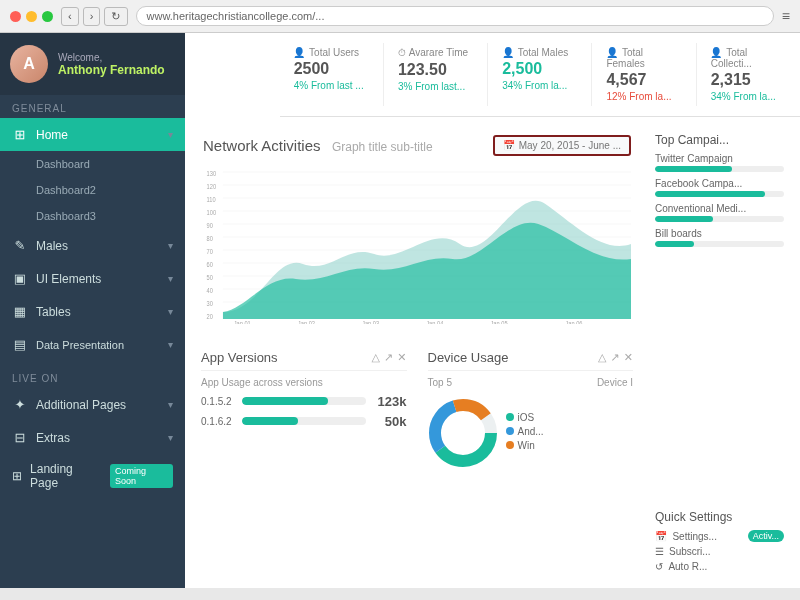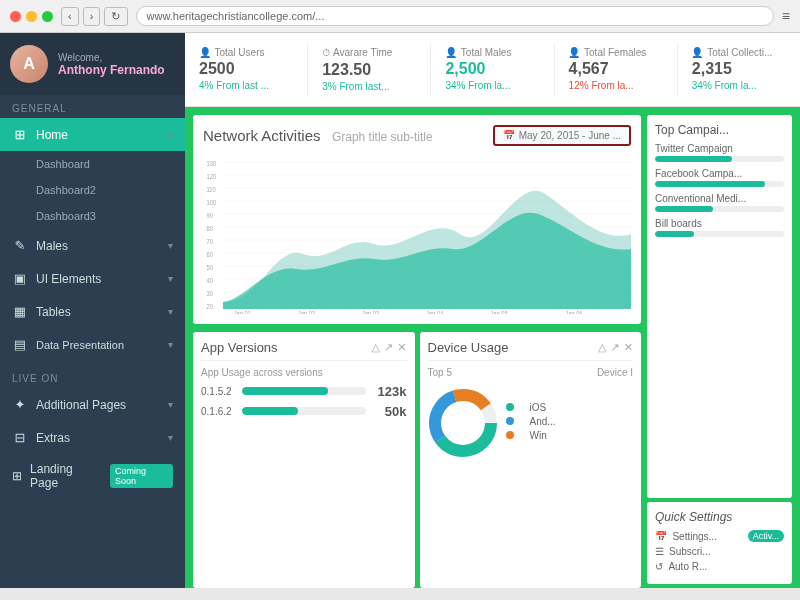--- a/index.html
+++ b/index.html
@@ -45,21 +45,21 @@
     .avatar {
       width: 38px; height: 38px;
       border-radius: 50%;
       background: linear-gradient(135deg, #e8b4a0, #c9856a);
       display: flex; align-items: center; justify-content: center;
       font-size: 16px; color: white; font-weight: bold;
       flex-shrink: 0;
     }
     .user-info { font-size: 11px; }
     .welcome-text { color: #aab; font-size: 10px; }
-    .user-name { color: #f9a8d4; font-weight: 600; font-size: 12px; }
+    .user-name { color: #bef264; font-weight: 600; font-size: 12px; }
 
     .section-label {
       padding: 8px 12px 4px;
       font-size: 10px;
       color: #7f8c9a;
       letter-spacing: 1px;
       text-transform: uppercase;
     }
 
     .nav-item {
@@ -97,24 +97,25 @@
       color: white;
       font-size: 9px;
       padding: 2px 5px;
       border-radius: 3px;
       margin-left: auto;
     }
 
     
     .main-content {
       flex: 1;
-      background: #22c55e;
+      background: #ffffff;
       overflow: hidden;
       display: flex;
       flex-direction: column;
+      align-items: flex-end;
     }
 
     
     .stats-bar {
       background: white;
       display: flex;
       border-bottom: 1px solid #e0e0e0;
       padding: 10px 0;
     }
     .stat-item {
@@ -219,21 +220,21 @@
     .sub-label { font-size: 10px; color: #999; margin-bottom: 6px; }
 
     .device-donut {
       display: flex;
       align-items: center;
       gap: 8px;
       margin-top: 4px;
     }
     .donut-svg { width: 70px; height: 70px; flex-shrink: 0; }
     .device-legend { flex: 1; }
-    .legend-item { display: flex; align-items: center; gap: 16px; margin-bottom: 3px; font-size: 10px; color: #666; }
+    .legend-item { display: flex; align-items: center; gap: 4px; margin-bottom: 3px; font-size: 10px; color: #666; }
     .legend-dot { width: 8px; height: 8px; border-radius: 50%; flex-shrink: 0; }
 
     
     .right-sidebar {
       width: 145px;
       flex-shrink: 0;
       display: flex;
       flex-direction: column;
       gap: 4px;
       margin: 8px 8px 4px 0;
@@ -249,21 +250,21 @@
     .campaign-item { margin-bottom: 6px; }
     .campaign-name { font-size: 10px; color: #666; margin-bottom: 2px; }
     .campaign-bar-bg { height: 6px; background: #eee; border-radius: 3px; overflow: hidden; }
     .campaign-bar { height: 100%; border-radius: 3px; }
 
     .quick-settings {
       background: white;
       border-radius: 3px;
       padding: 8px;
     }
-    .qs-title { font-size: 12px; color: #555; font-weight: 500; margin-bottom: 6px; font-style: italic; }
+    .qs-title { font-size: 12px; color: #555; font-weight: 500; margin-bottom: 6px; }
     .qs-item { display: flex; align-items: center; gap: 5px; margin-bottom: 4px; font-size: 10px; color: #666; }
 
     .active-pill {
       background: #1abc9c;
       color: white;
       font-size: 9px;
       padding: 1px 5px;
       border-radius: 8px;
       margin-left: auto;
     }

